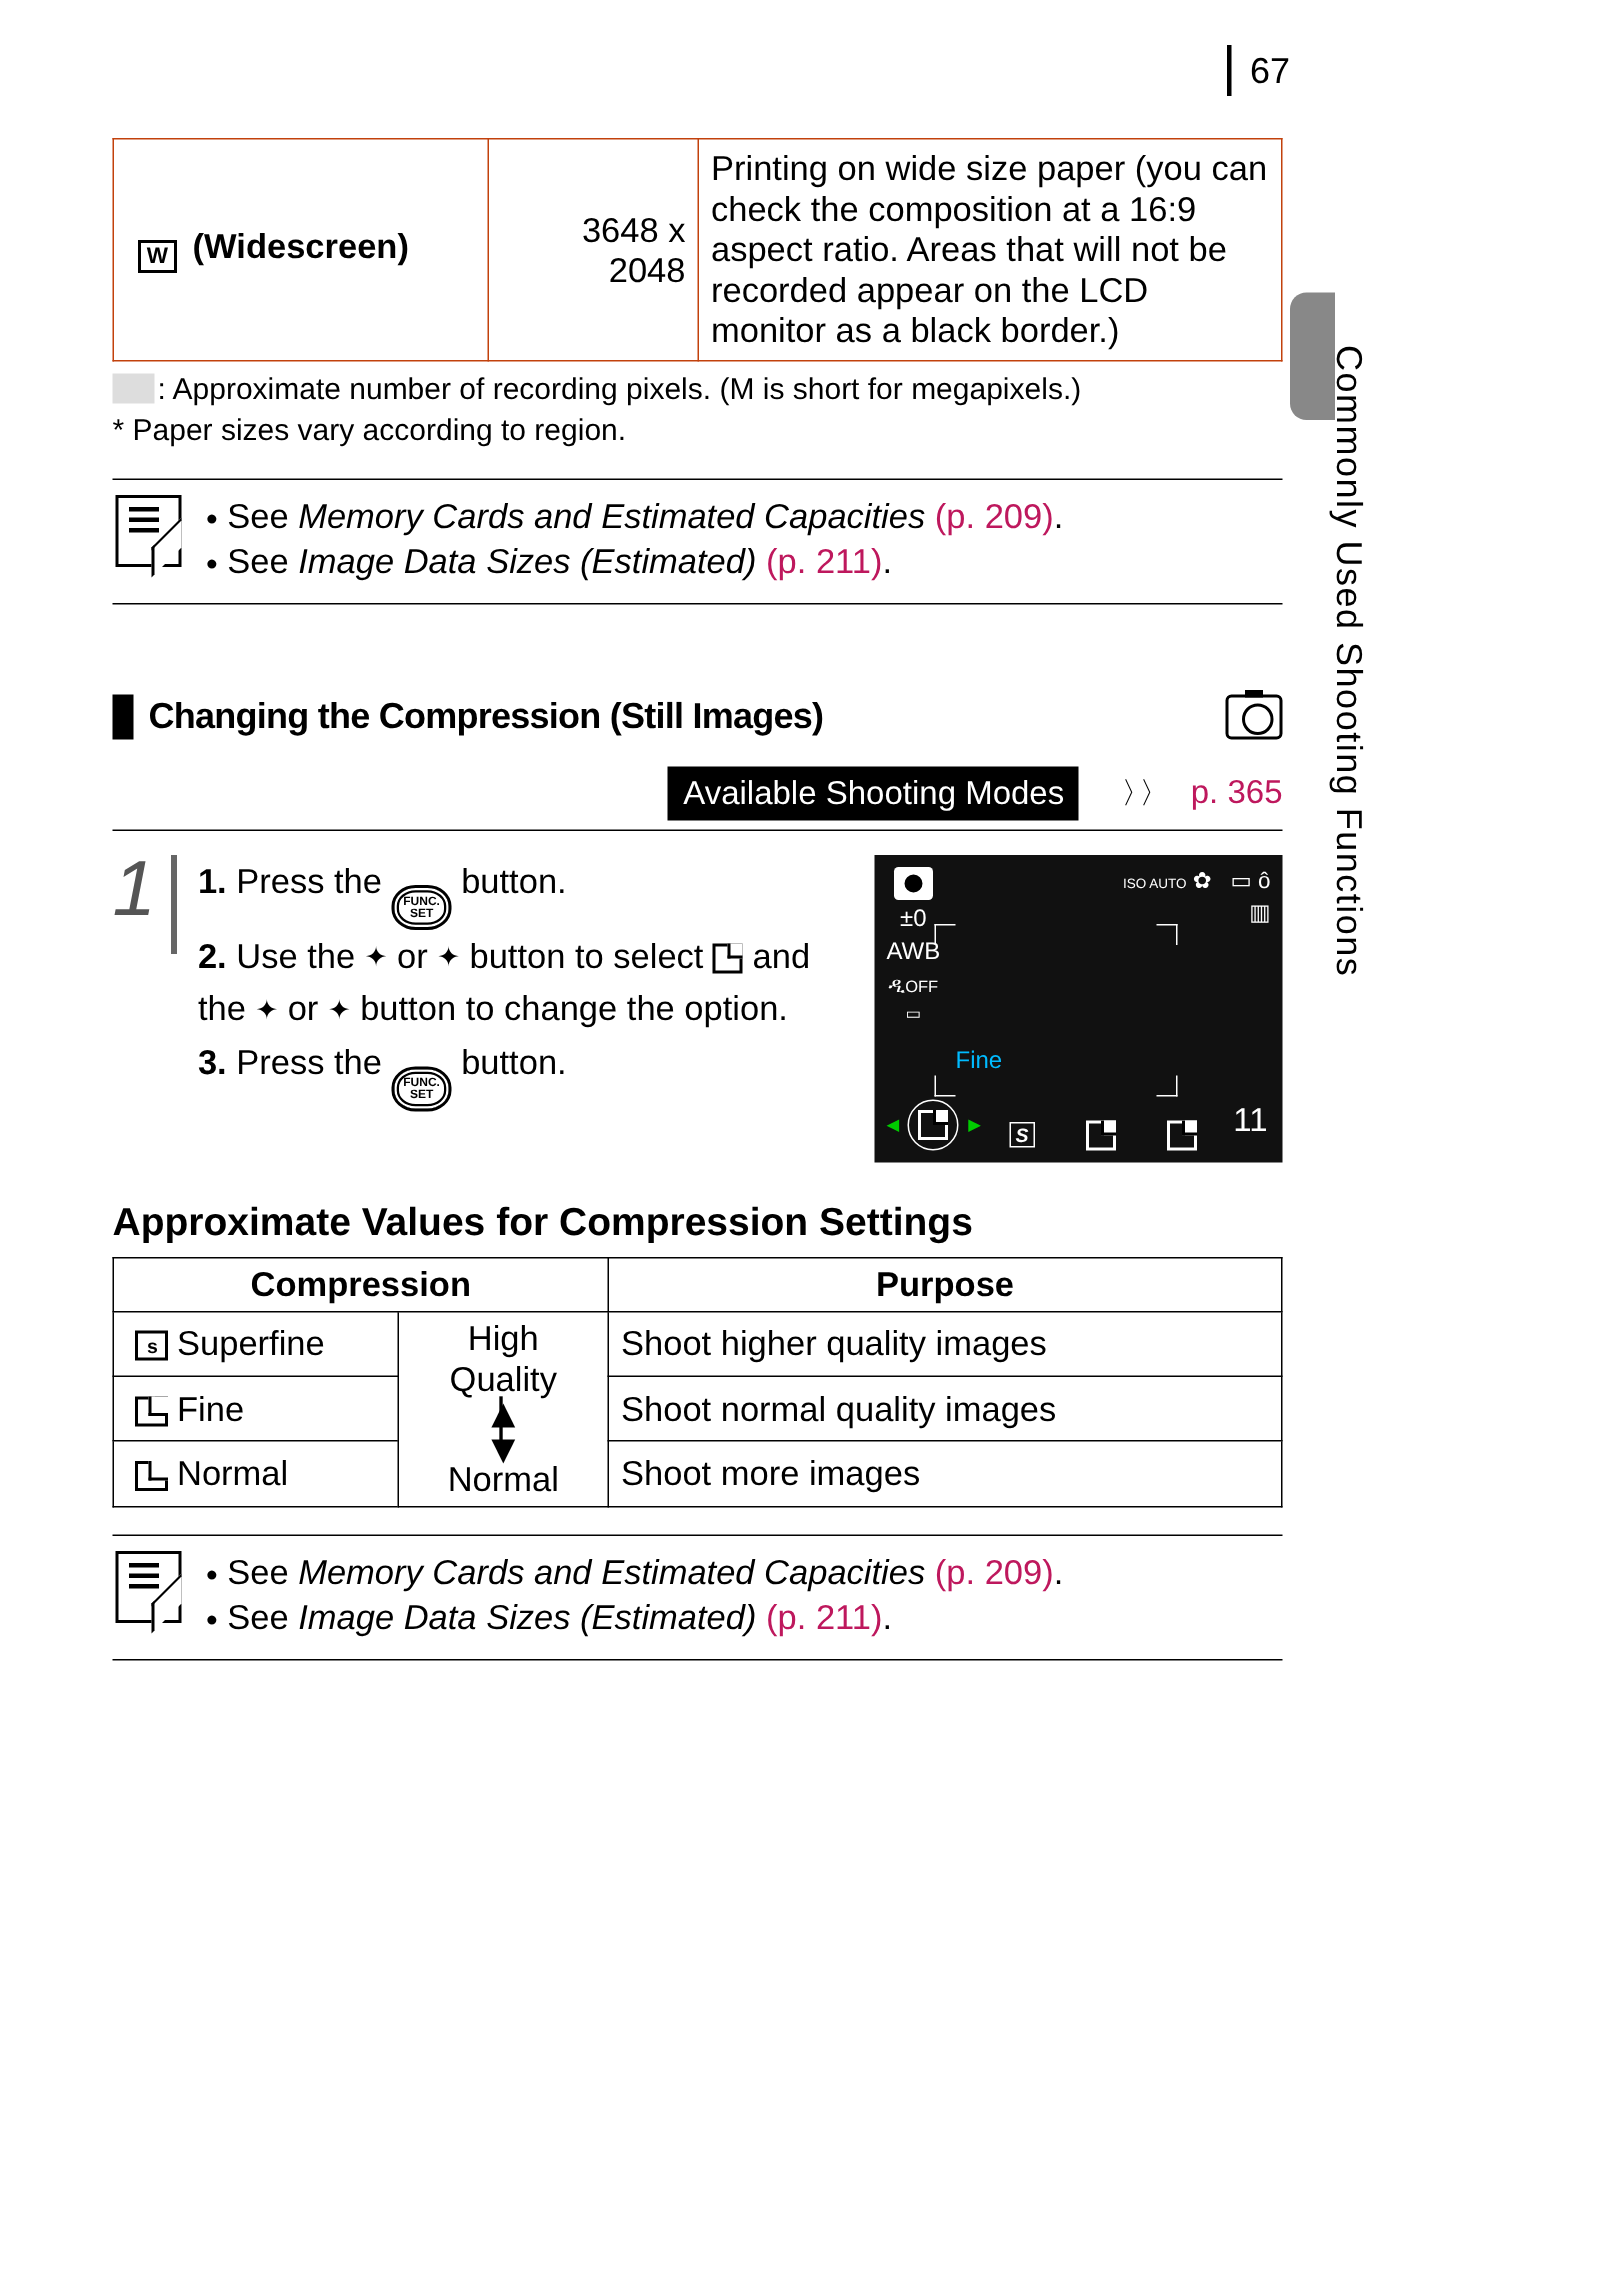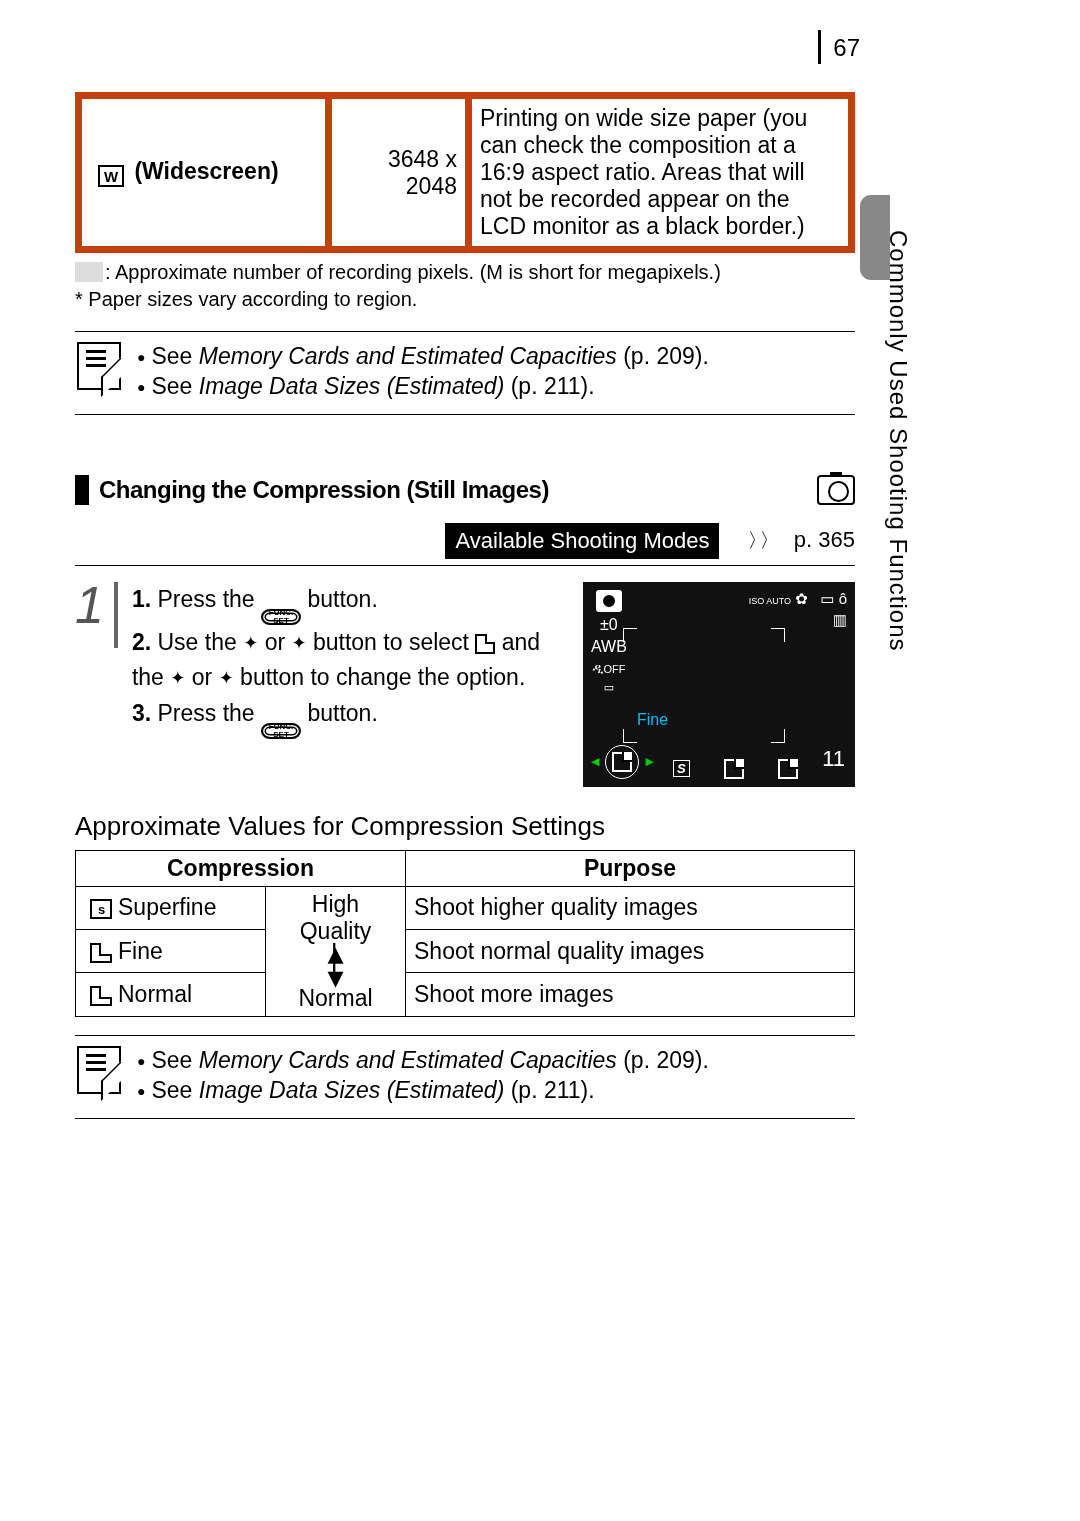--- a/index.html
+++ b/index.html
@@ -45,21 +45,21 @@
       top: 92px;
       width: 780px;
     }
     
     .table1 {
       border-collapse: collapse;
       width: 100%;
       font-size: 23px;
     }
     .table1 td {
-      border: 7px solid #c2410c;
+      border: 1px solid #c2410c;
       padding: 6px 8px;
       vertical-align: middle;
     }
     .table1 .c1 { width: 250px; font-weight: bold; }
     .table1 .c2 { width: 140px; text-align: right; }
     .wicon {
       display: inline-flex;
       justify-content: center;
       align-items: center;
       border: 2.5px solid #000;
@@ -111,21 +111,21 @@
       width: 18px; height: 18px;
       background: #fff;
       border-top: 2.5px solid #000;
       border-left: 2.5px solid #000;
       transform: skew(0deg, -45deg) translateY(7px);
       transform-origin: top left;
     }
     .note-lines { line-height: 1.3; font-size: 23px; }
     .bullet::before { content: "\25CF"; margin-right: 6px; font-size: 14px; vertical-align: 2px; }
     .ital { font-style: italic; }
-    .link { color: #000000; }
+    .link { color: #be185d; }
     
     .heading {
       margin-top: 60px;
       border-left: 14px solid #000;
       padding-left: 10px;
       display: flex;
       justify-content: space-between;
       align-items: center;
     }
     .heading h2 {
@@ -190,21 +190,21 @@
       padding-right: 10px;
       line-height: 0.9;
       align-self: flex-start;
       height: 66px;
     }
     .step-body { flex: 1; }
     .step-title { font-size: 26px; font-weight: 900; margin-bottom: 12px; }
     .sub { margin-left: 4px; line-height: 1.55; font-size: 23px; }
     .funcset {
       display: inline-flex;
-      width: 40px; height: 16px;
+      width: 40px; height: 30px;
       border: 2px solid #000;
       border-radius: 16px/14px;
       justify-content: center;
       align-items: center;
       vertical-align: -8px;
       box-shadow: inset 0 0 0 1.5px #fff, inset 0 0 0 3px #000;
     }
     .funcset span { font-size: 8px; line-height: 1; text-align: center; font-weight: bold;}
     .arr { font-size: 18px; vertical-align: 1px; }
     .doc-icon {
@@ -269,21 +269,21 @@
     }
     .fine-label { position: absolute; left: 54px; bottom: 58px; color: #0bf; font-size: 16px; }
     .corner { position: absolute; width: 14px; height: 14px; border: 1.5px solid #fff; }
     .tl { top: 46px; left: 40px; border-right: none; border-bottom: none;}
     .tr { top: 46px; right: 70px; border-left: none; border-bottom: none;}
     .bl { bottom: 44px; left: 40px; border-right: none; border-top: none;}
     .br { bottom: 44px; right: 70px; border-left: none; border-top: none;}
 
     .subhead {
       font-size: 26px;
-      font-weight: 400;
+      font-weight: 700;
       margin-top: 24px;
       margin-bottom: 8px;
     }
     
     .table2 {
       border-collapse: collapse;
       width: 100%;
       font-size: 23px;
     }
     .table2 th, .table2 td {

